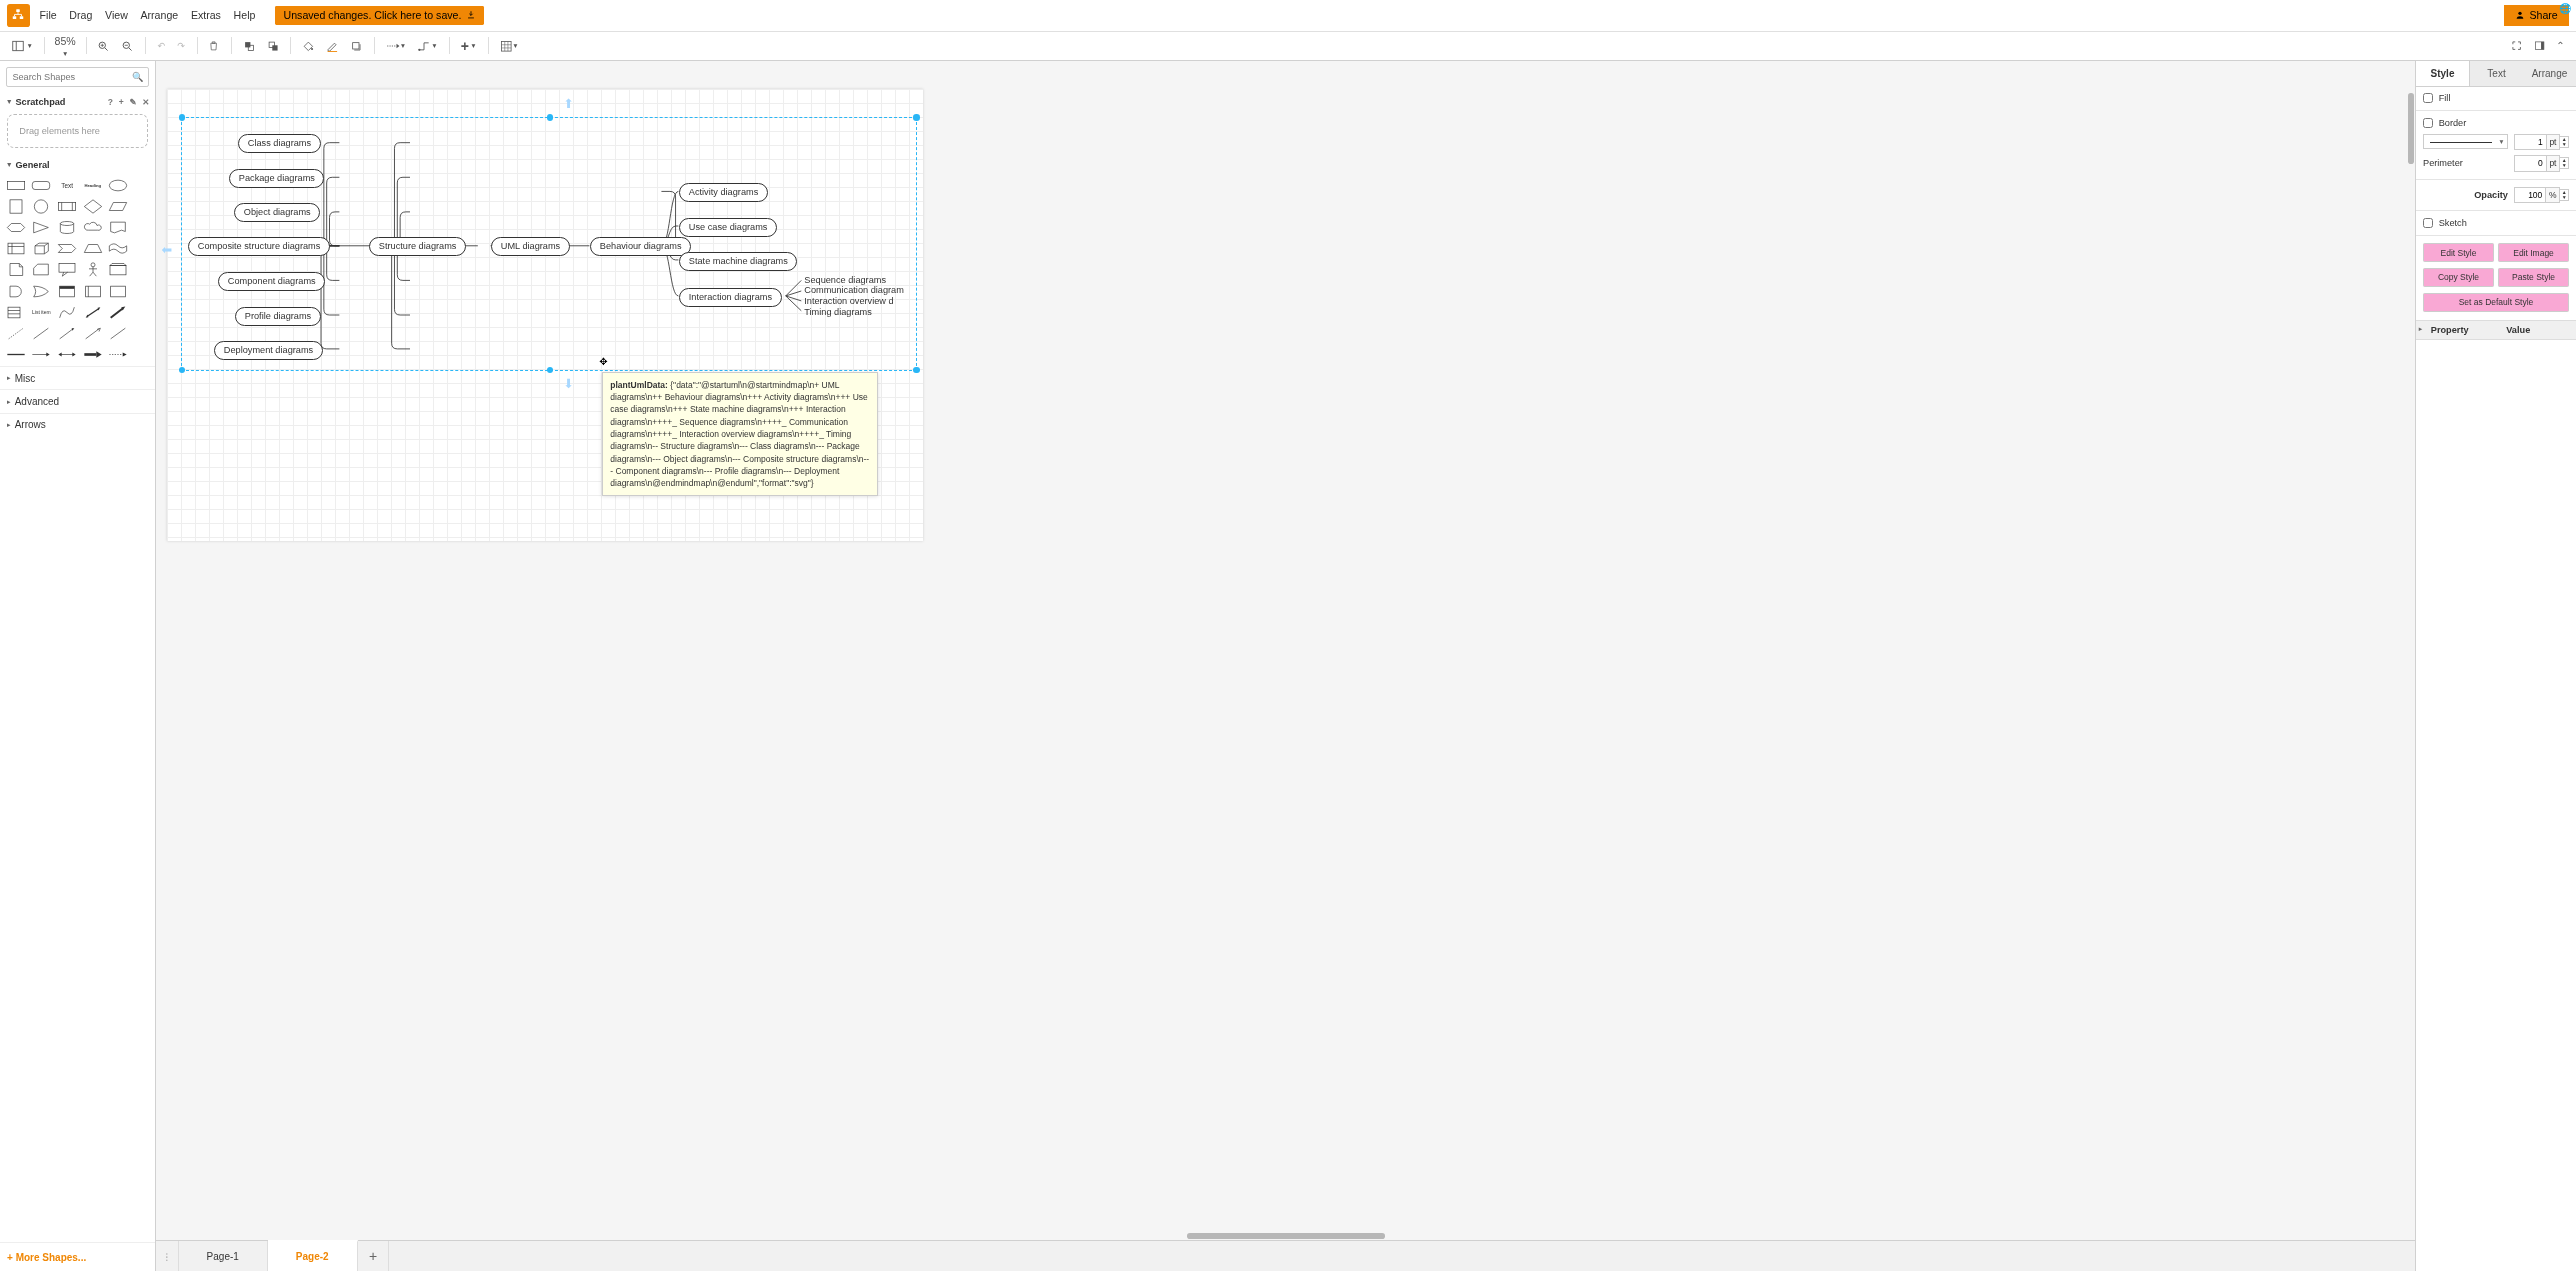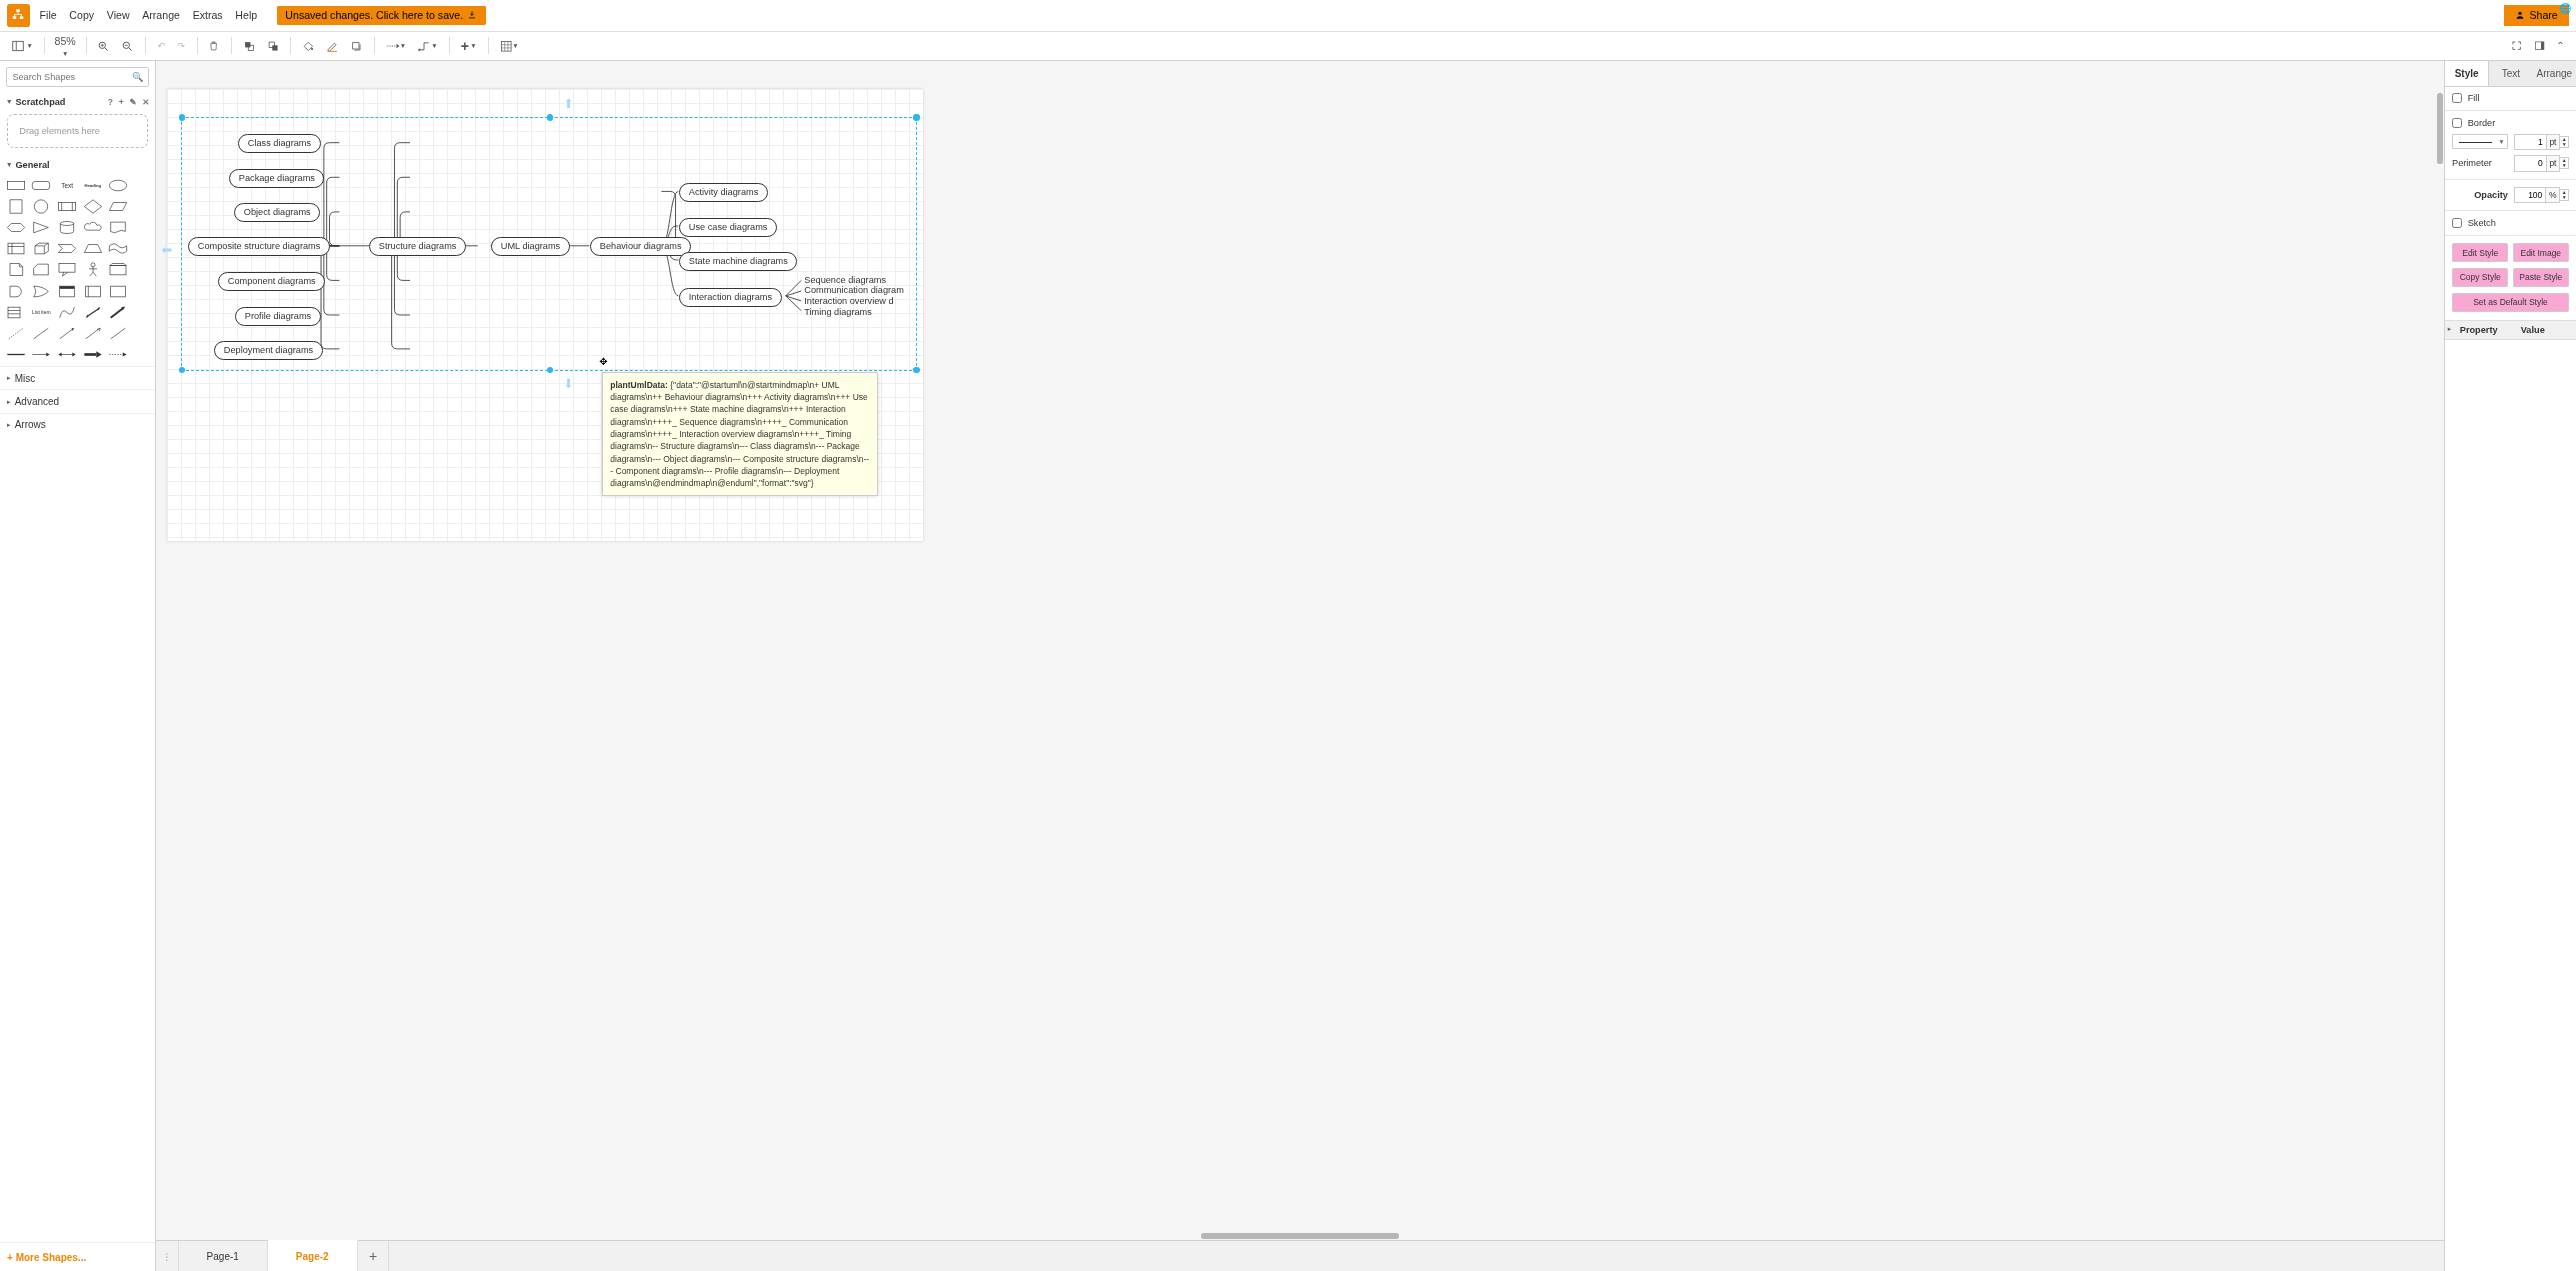--- a/index.html
+++ b/index.html
@@ -67,21 +67,21 @@
 .vscroll-fake { position:absolute; top:32.5px; right:1.4px; width:5.7px; height:71px; background:rgba(0,0,0,0.25); border-radius:2.8px;}
 
 
 .page-tabs { height:31px; border-top:0.7px solid #d0d0d0; display:flex; align-items:stretch; background:#f1f1f1;}
 .pt-menu { width:22.6px; display:flex; align-items:center; justify-content:center; border-right:0.7px solid #ddd; color:#888; cursor:pointer;}
 .page-tab { padding: 0 28px; display:flex; align-items:center; border-right:0.7px solid #ddd; cursor:pointer; font-size:10px;}
 .page-tab.active { background:#fff; color:#f08705; font-weight:600; border-top:2.1px solid #fff; margin-top:-0.7px;}
 .page-tab.add { padding:0 11.3px; color:#666; font-size:14px;}
 
 
-.right-panel { width:132px; border-left:0.7px solid #d0d0d0; display:flex; flex-direction:column; background:#fff;}
+.right-panel { width:161px; border-left:0.7px solid #d0d0d0; display:flex; flex-direction:column; background:#fff;}
 .rp-tabs { display:flex; border-bottom:0.7px solid #d0d0d0; background:#ececec;}
 .rp-tab { flex:1; text-align:center; padding:7px 2.8px; font-size:10px; cursor:pointer; color:#555;}
 .rp-tab.active { background:#fff; font-weight:600; color:#333; border-right:0.7px solid #d0d0d0;}
 .rp-body { padding:5.7px 7px; display:flex; flex-direction:column; gap:5.7px; font-size:9.2px;}
 .rp-row { display:flex; align-items:center; gap:5.7px;}
 .rp-row label { flex:1;}
 .num-input { display:flex; align-items:center;}
 .num-input input { width:32.5px; text-align:right; border:0.7px solid #ccc; padding:2.1px 2.8px; font-size:8.5px;}
 .num-input .unit { border:0.7px solid #ccc; border-left:none; padding:2.1px 2.8px; font-size:8.5px; background:#f8f8f8;}
 .spin { display:flex; flex-direction:column; border:0.7px solid #ccc; border-left:none;}
@@ -110,21 +110,21 @@
       <svg viewBox="0 0 24 24">
           <rect x="9" y="2" width="6" height="5" rx="1" fill="#fff"></rect>
           <rect x="3" y="14" width="6" height="5" rx="1" fill="#fff"></rect>
           <rect x="15" y="14" width="6" height="5" rx="1" fill="#fff"></rect>
           <path d="M12 7 V11 M12 11 H6 V14 M12 11 H18 V14" stroke="#fff" stroke-width="1.5" fill="none"></path>
         </svg>
     </div>
     <div class="titlebar-main">
       <div class="menubar">
         <span>File</span>
-        <span>Copy</span>
+        <span>Drag</span>
         <span>View</span>
         <span>Arrange</span>
         <span>Extras</span>
         <span>Help</span>
         <span class="unsaved">
           <span>Unsaved changes. Click here to save.</span>
           <svg width="10" height="10" viewBox="0 0 24 24">
               <path d="M12 3v10m0 0l-4-4m4 4l4-4M5 19h14" stroke="#000" stroke-width="2" fill="none"></path>
             </svg>
         </span>

